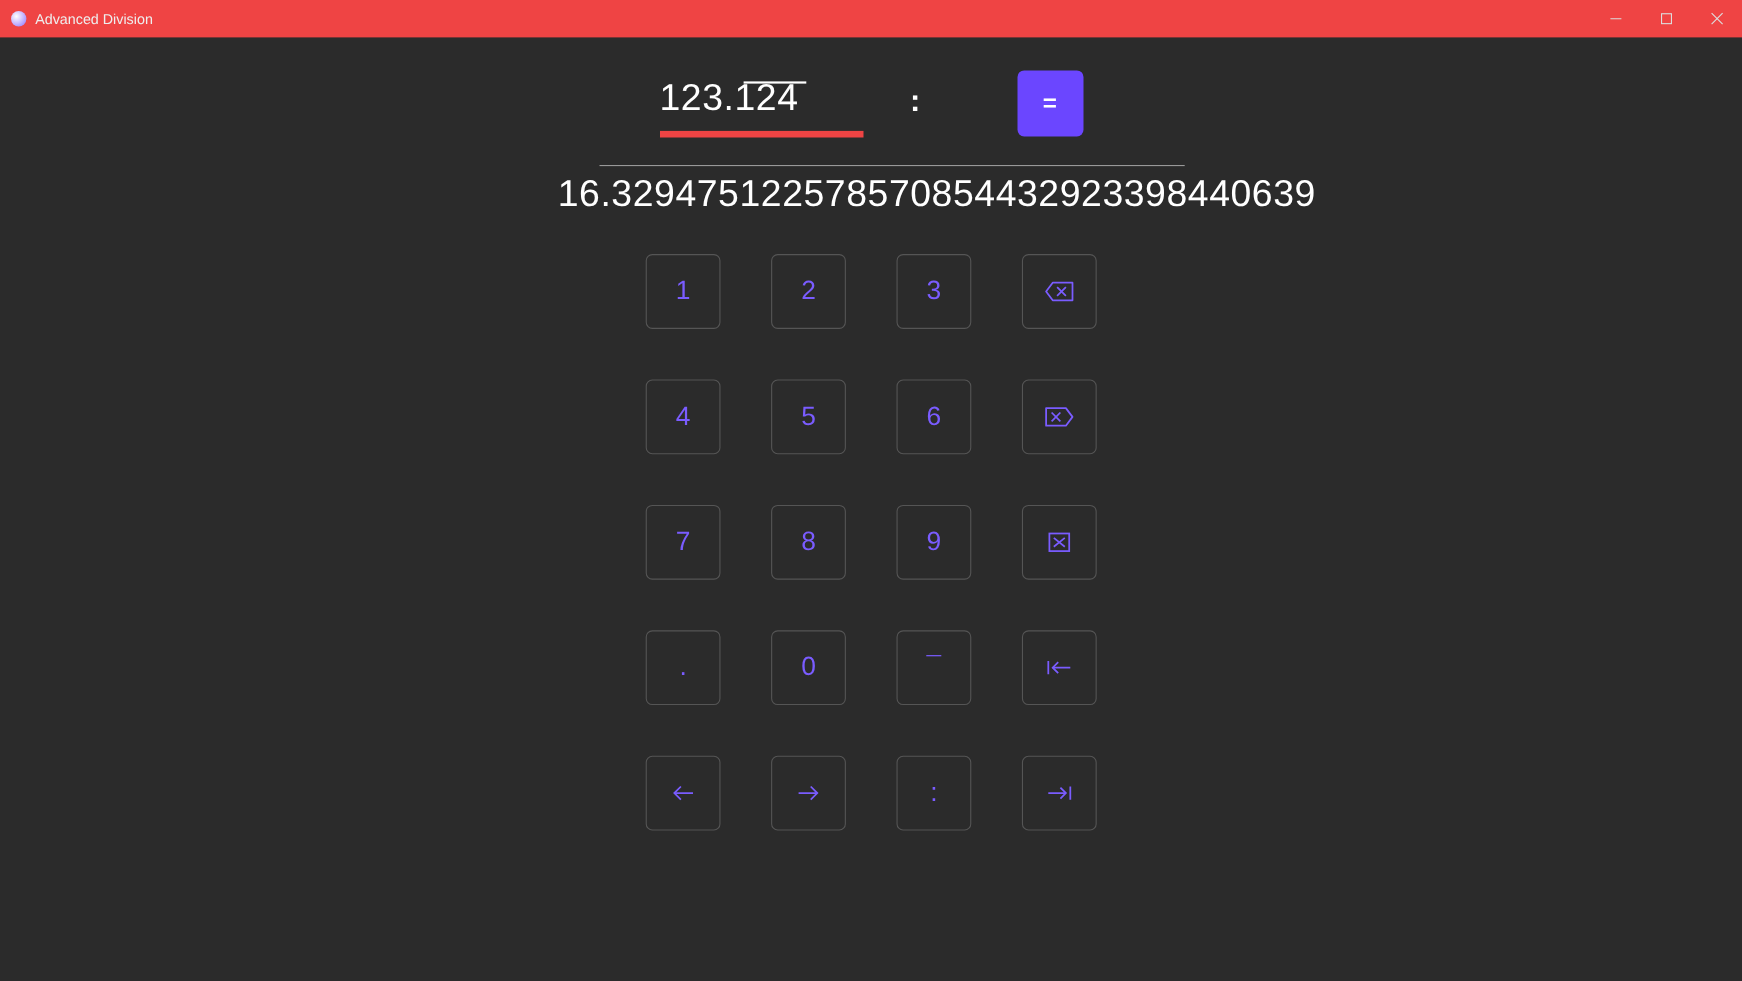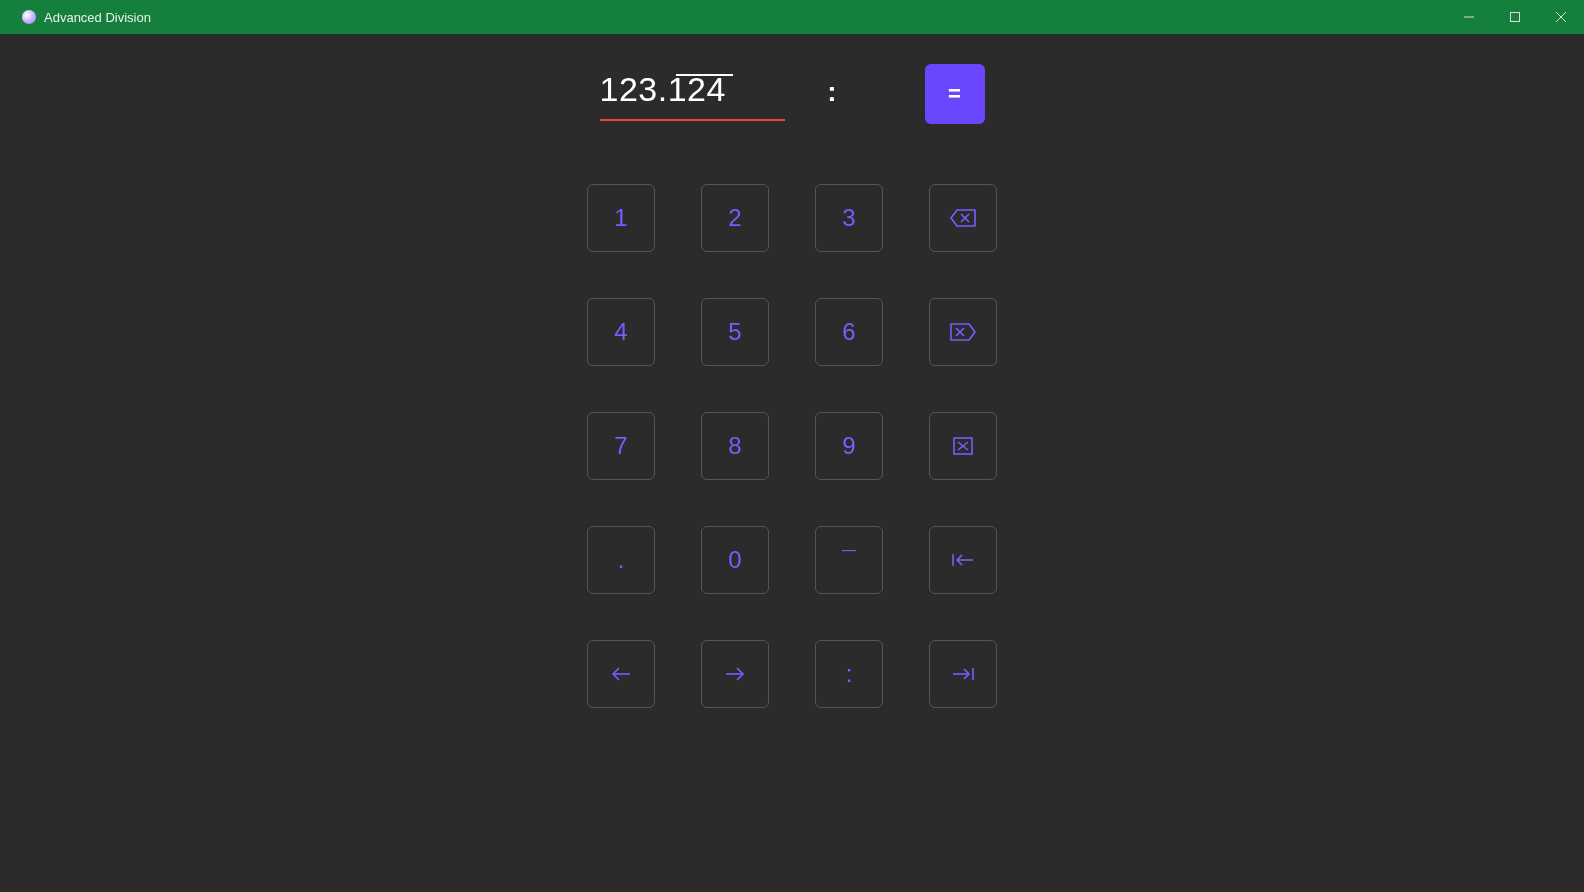--- a/index.html
+++ b/index.html
@@ -2,22 +2,22 @@
 <html><head>
   <meta charset="utf-8">
   <style>
     * { margin:0; padding:0; box-sizing:border-box; }
     body {
       width:1584px; height:892px; background:#2b2b2b;
       font-family:"Segoe UI",Arial,sans-serif; color:#fff; overflow:hidden;
     }
     
     .titlebar {
-      height:34px; background:#15803d; display:flex; align-items:center;
-      padding-left:22px; justify-content:space-between;
+      height:34px; background:#ef4444; display:flex; align-items:center;
+      padding-left:10px; justify-content:space-between;
     }
     .titlebar-left { display:flex; align-items:center; gap:8px; }
     .app-icon {
       width:14px; height:14px; border-radius:50%;
       background:radial-gradient(circle at 35% 35%,#fff,#c8b8ff 50%,#8a70ff);
     }
     .title { font-size:13px; color:#eee; }
     .win-controls { display:flex; }
     .win-btn {
       width:46px; height:34px; display:flex; align-items:center;
@@ -32,21 +32,21 @@
     }
     .top-row {
       display:flex; align-items:flex-start; gap:0;
       margin-bottom:25px;
     }
     .field-wrap {
       position:relative; width:185px;
     }
     .input {
       width:100%; background:transparent; border:none;
-      border-bottom:2px solid #ef4444; color:#fff;
+      border-bottom:6px solid #ef4444; color:#fff;
       font-size:34px; font-weight:400; padding:6px 0 10px 0;
       outline:none; font-family:inherit; letter-spacing:0.5px;
     }
     .overline {
       position:absolute; top:10px; height:2px; background:#fff;
     }
     .colon {
       width:95px; text-align:center; font-size:28px; color:#fff;
       padding-top:12px; font-weight:700;
     }
@@ -115,20 +115,24 @@
   <div class="top-row">
     <div class="field-wrap">
       <div class="overline" id="div-overline" style="left: 76px; width: 57px;"></div>
       <input class="input" value="123.124" style="">
     </div>
     <div class="colon">:</div>
     <div class="spacer"></div>
     <button class="eq-btn">=</button>
   </div>
 
+  <div class="result-block">
+    <hr class="result-rule">
+    <div class="result">16.329475122578570854432923398440639</div>
+  </div>
 
   <div class="keypad">
     <button class="key">1</button>
     <button class="key">2</button>
     <button class="key">3</button>
     <button class="key">
       <svg width="28" height="20">
         <path d="M8 2 L26 2 L26 18 L8 18 L2 10 Z" fill="none" stroke="#7a5cff" stroke-width="1.6" stroke-linejoin="round"></path>
         <line x1="12" y1="6" x2="20" y2="14" stroke="#7a5cff" stroke-width="1.6"></line>
         <line x1="20" y1="6" x2="12" y2="14" stroke="#7a5cff" stroke-width="1.6"></line>

